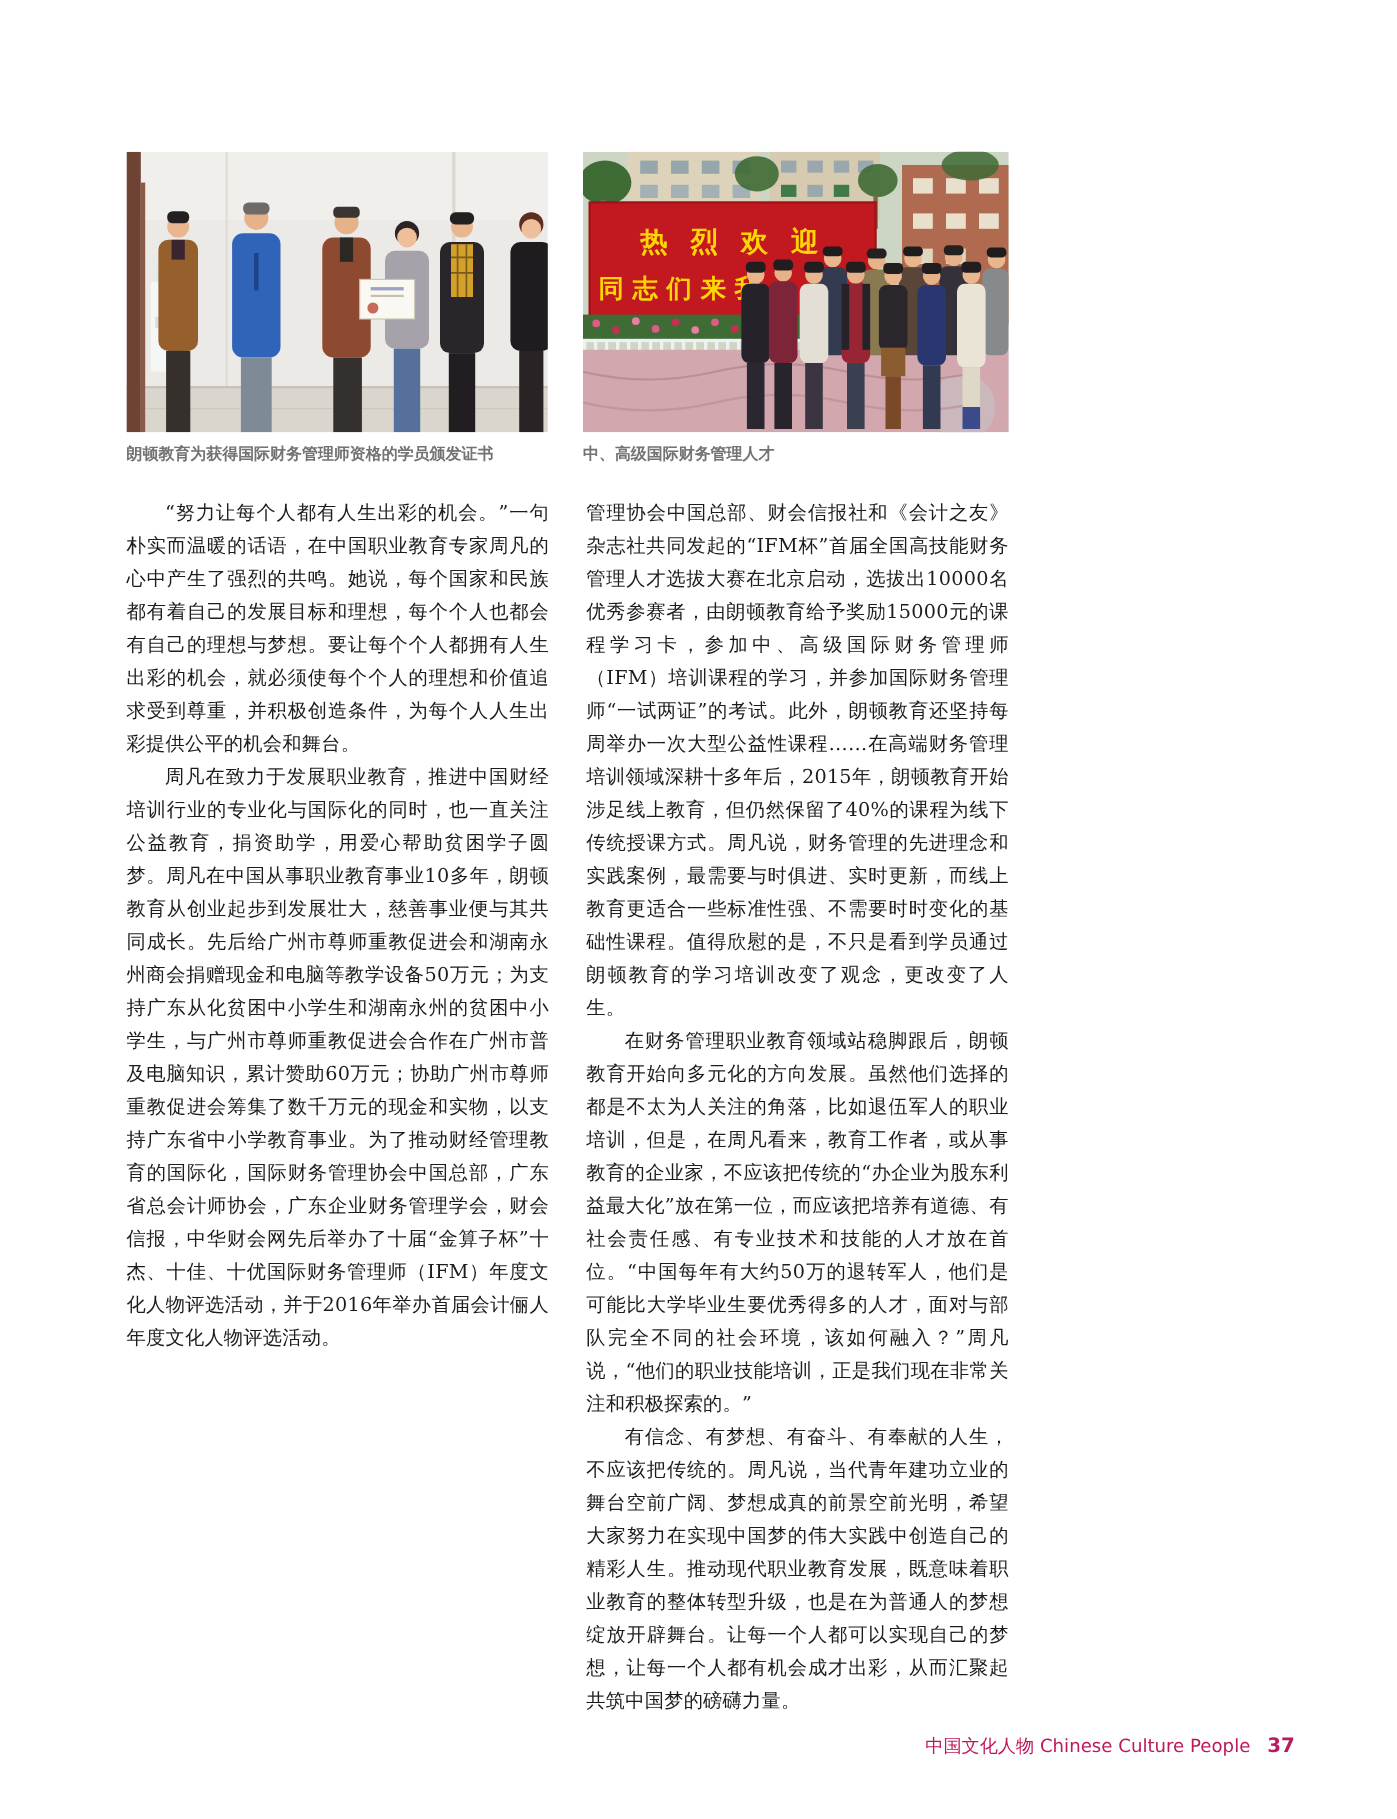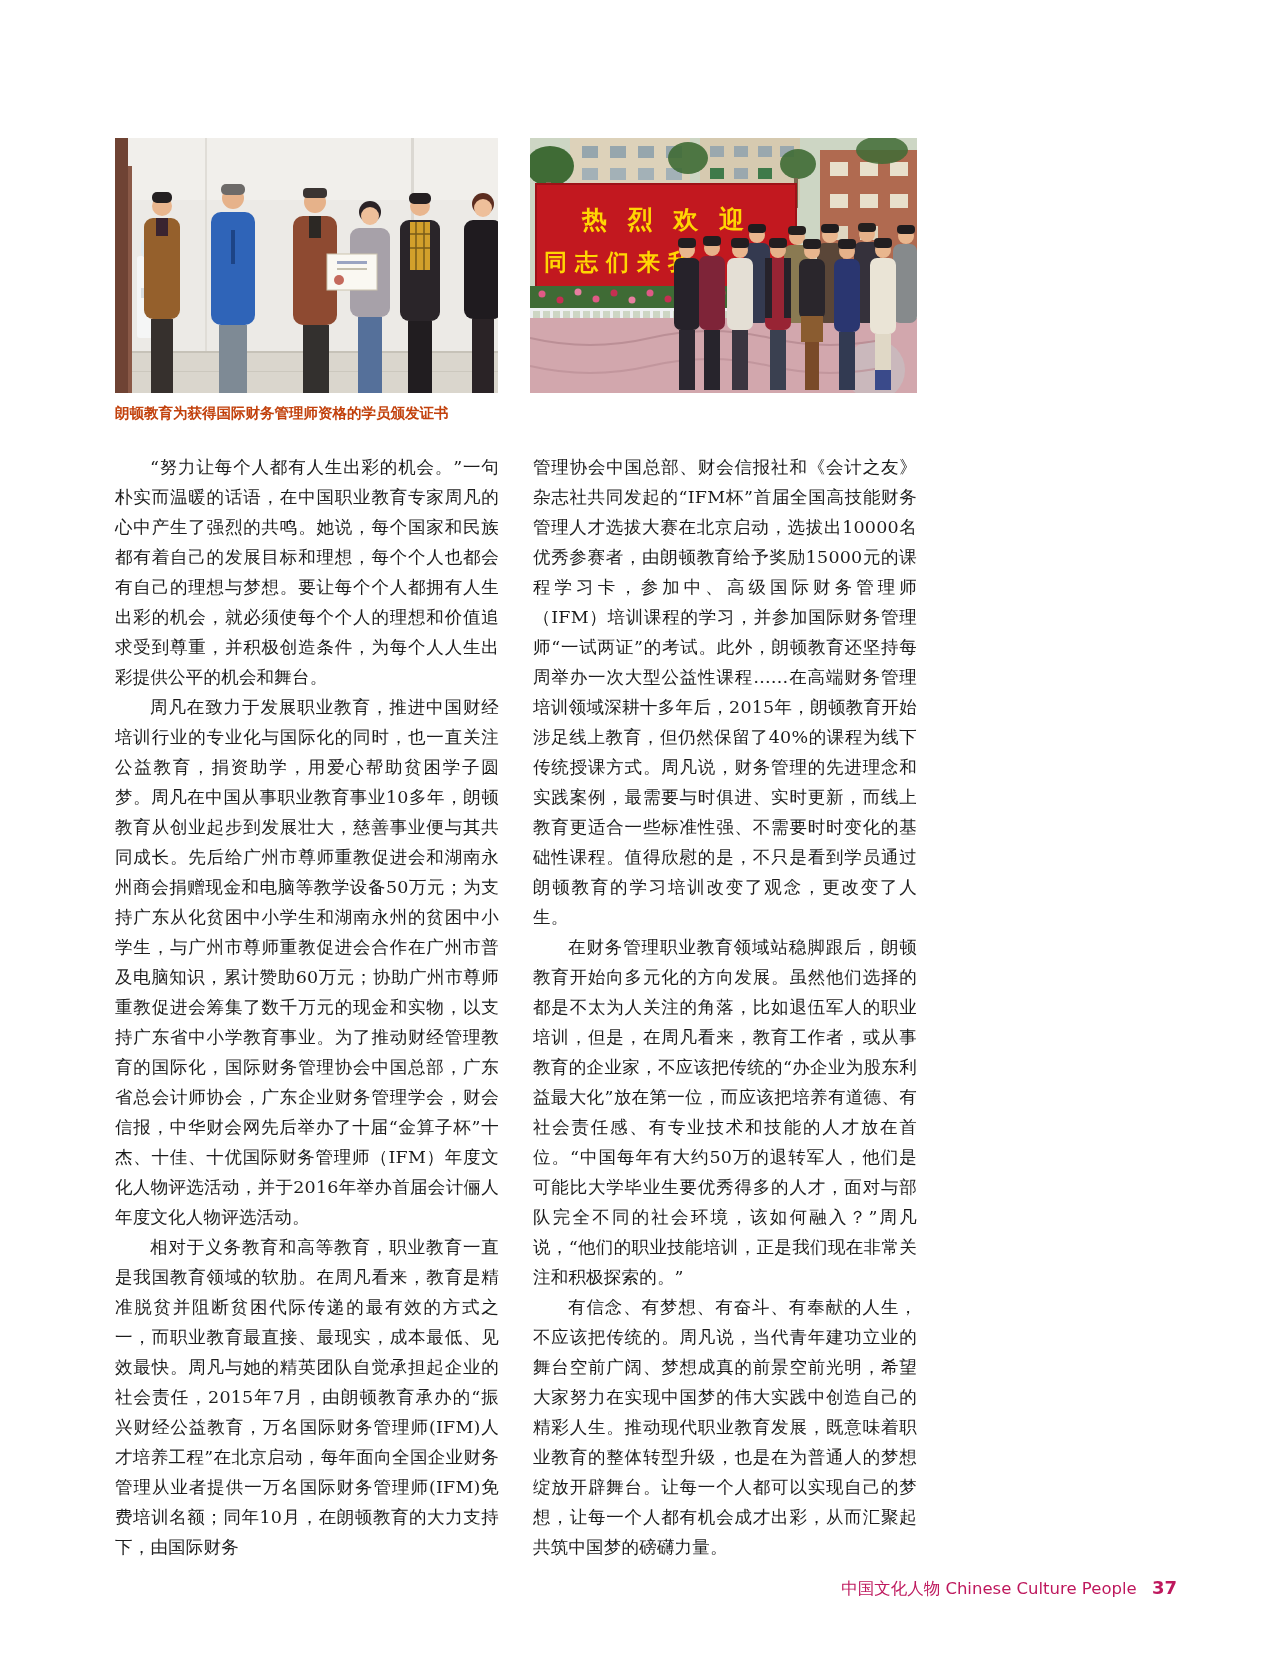--- a/index.html
+++ b/index.html
@@ -5,21 +5,21 @@
   html,body { margin:0; padding:0; background:#ffffff; }
   .page {
     position:relative; width:1270px; height:1654px; background:#ffffff;
     font-family:"DejaVu Serif", serif; overflow:hidden;
   }
   .photos { position:absolute; top:138px; left:115px; display:flex; gap:32px; }
   figure { margin:0; }
   .photo { display:block; }
   .caption {
     font-family:"DejaVu Sans","Liberation Sans",sans-serif;
-    font-weight:700; font-size:14.5px; line-height:22px; color:#c2410c;
+    font-weight:700; font-size:14.5px; line-height:22px; color:#737373;
     margin-top:9px; white-space:nowrap;
   }
   .caption .cap-line { white-space:nowrap; }
   .columns { position:absolute; top:452px; left:115px; width:802px; display:flex; gap:34px; }
   .col { width:385px; }
   .col p {
     margin:0; font-size:17.5px; line-height:30px; text-align:justify;
     color:#1c1c1c; letter-spacing:0.2px;
   }
   .col p.indent { text-indent:2em; }
@@ -267,29 +267,29 @@
                 <circle cx="353" cy="112" r="8" fill="#e9b68e"></circle>
                 <rect x="344" y="100" width="18" height="10" rx="4" fill="#221e20"></rect>
                 <rect x="340" y="120" width="26" height="76" rx="7" fill="#eae4d6"></rect>
                 <rect x="345" y="196" width="16" height="40" fill="#e0d8c6"></rect>
                 <rect x="345" y="232" width="16" height="20" fill="#3a4a8a"></rect>
               </g>
           </g>
         </g>
       </svg>
       <figcaption class="caption">
+        <div class="cap-line">中、高级国际财务管理人才</div>
       </figcaption>
     </figure>
   </div>
 
   <div class="columns">
     <div class="col">
       <p class="indent">“努力让每个人都有人生出彩的机会。”一句朴实而温暖的话语，在中国职业教育专家周凡的心中产生了强烈的共鸣。她说，每个国家和民族都有着自己的发展目标和理想，每个个人也都会有自己的理想与梦想。要让每个个人都拥有人生出彩的机会，就必须使每个个人的理想和价值追求受到尊重，并积极创造条件，为每个人人生出彩提供公平的机会和舞台。</p>
       <p class="indent">周凡在致力于发展职业教育，推进中国财经培训行业的专业化与国际化的同时，也一直关注公益教育，捐资助学，用爱心帮助贫困学子圆梦。周凡在中国从事职业教育事业10多年，朗顿教育从创业起步到发展壮大，慈善事业便与其共同成长。先后给广州市尊师重教促进会和湖南永州商会捐赠现金和电脑等教学设备50万元；为支持广东从化贫困中小学生和湖南永州的贫困中小学生，与广州市尊师重教促进会合作在广州市普及电脑知识，累计赞助60万元；协助广州市尊师重教促进会筹集了数千万元的现金和实物，以支持广东省中小学教育事业。为了推动财经管理教育的国际化，国际财务管理协会中国总部，广东省总会计师协会，广东企业财务管理学会，财会信报，中华财会网先后举办了十届“金算子杯”十杰、十佳、十优国际财务管理师（IFM）年度文化人物评选活动，并于2016年举办首届会计俪人年度文化人物评选活动。</p>
-      <p class="indent">相对于义务教育和高等教育，职业教育一直是我国教育领域的软肋。在周凡看来，教育是精准脱贫并阻断贫困代际传递的最有效的方式之一，而职业教育最直接、最现实，成本最低、见效最快。周凡与她的精英团队自觉承担起企业的社会责任，2015年7月，由朗顿教育承办的“振兴财经公益教育，万名国际财务管理师(IFM)人才培养工程”在北京启动，每年面向全国企业财务管理从业者提供一万名国际财务管理师(IFM)免费培训名额；同年10月，在朗顿教育的大力支持下，由国际财务</p>
     </div>
     <div class="col">
       <p>管理协会中国总部、财会信报社和《会计之友》杂志社共同发起的“IFM杯”首届全国高技能财务管理人才选拔大赛在北京启动，选拔出10000名优秀参赛者，由朗顿教育给予奖励15000元的课程学习卡，参加中、高级国际财务管理师（IFM）培训课程的学习，并参加国际财务管理师“一试两证”的考试。此外，朗顿教育还坚持每周举办一次大型公益性课程……在高端财务管理培训领域深耕十多年后，2015年，朗顿教育开始涉足线上教育，但仍然保留了40%的课程为线下传统授课方式。周凡说，财务管理的先进理念和实践案例，最需要与时俱进、实时更新，而线上教育更适合一些标准性强、不需要时时变化的基础性课程。值得欣慰的是，不只是看到学员通过朗顿教育的学习培训改变了观念，更改变了人生。</p>
       <p class="indent">在财务管理职业教育领域站稳脚跟后，朗顿教育开始向多元化的方向发展。虽然他们选择的都是不太为人关注的角落，比如退伍军人的职业培训，但是，在周凡看来，教育工作者，或从事教育的企业家，不应该把传统的“办企业为股东利益最大化”放在第一位，而应该把培养有道德、有社会责任感、有专业技术和技能的人才放在首位。“中国每年有大约50万的退转军人，他们是可能比大学毕业生要优秀得多的人才，面对与部队完全不同的社会环境，该如何融入？”周凡说，“他们的职业技能培训，正是我们现在非常关注和积极探索的。”</p>
       <p class="indent">有信念、有梦想、有奋斗、有奉献的人生，不应该把传统的。周凡说，当代青年建功立业的舞台空前广阔、梦想成真的前景空前光明，希望大家努力在实现中国梦的伟大实践中创造自己的精彩人生。推动现代职业教育发展，既意味着职业教育的整体转型升级，也是在为普通人的梦想绽放开辟舞台。让每一个人都可以实现自己的梦想，让每一个人都有机会成才出彩，从而汇聚起共筑中国梦的磅礴力量。</p>
     </div>
   </div>
 
   <div class="footer">
     <span>中国文化人物</span>

